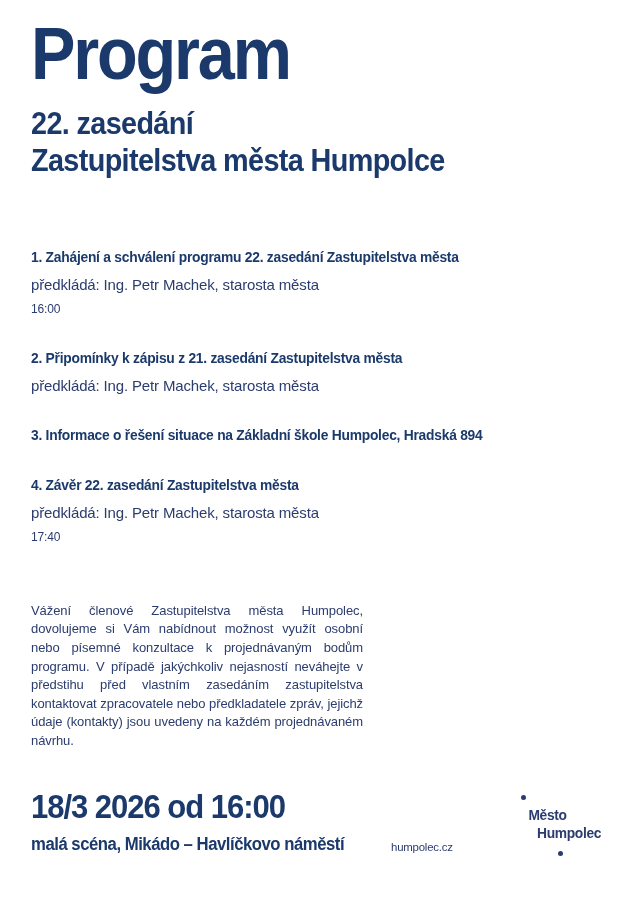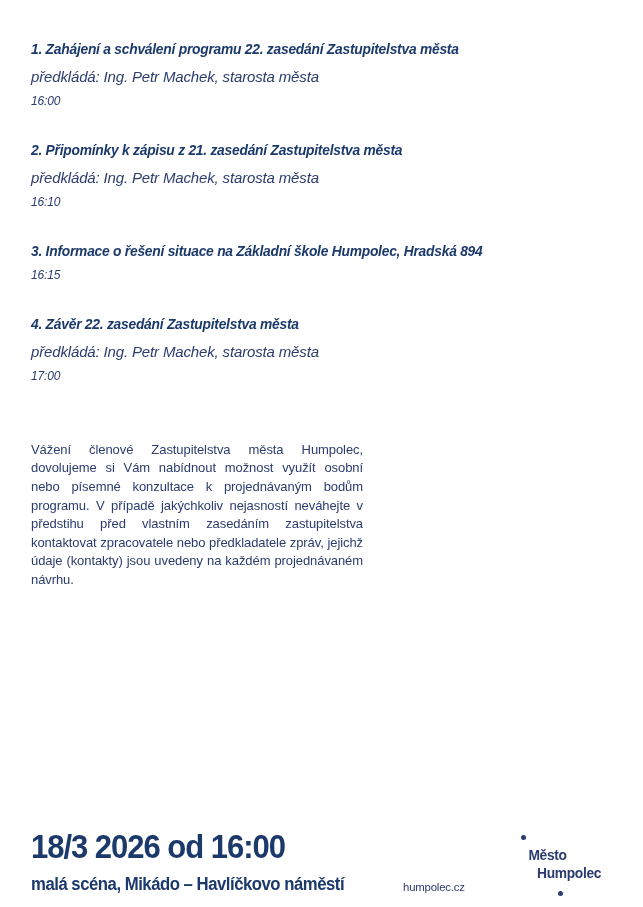--- a/index.html
+++ b/index.html
@@ -47,22 +47,21 @@
     letter-spacing: -0.7px;
     color: #1b3a6b;
     transform: scaleX(0.93);
     transform-origin: left top;
     white-space: nowrap;
   }
   .subtitle-line { display: block; }
 
   
   .program-list {
-    margin-top: 40px;
-    font-style: italic;
+    margin-top: 68px;
   }
   .program-item {
     margin-bottom: 31px;
   }
   .program-item:last-child { margin-bottom: 0; }
 
   .item-title {
     font-size: 14.2px;
     font-weight: 700;
     letter-spacing: -0.26px;
@@ -131,21 +130,21 @@
     line-height: 1.0;
     color: #1b3a6b;
     margin: 13px 0 0 0;
     transform: scaleX(0.95);
     transform-origin: left center;
     white-space: nowrap;
   }
 
   .website {
     position: absolute;
-    left: 372px;
+    left: 360px;
     bottom: 1px;
     font-size: 11.4px;
     font-weight: 400;
     letter-spacing: -0.2px;
     color: #2b3c6e;
   }
 
   
   .logo {
     position: absolute;
@@ -177,44 +176,50 @@
     background: #2b3c6e;
   }
   .logo-dot-top { left: 22px; top: 4px; }
   .logo-dot-bottom { left: 59px; top: 60px; }
 </style>
 </head>
 <body>
 
 <div class="poster">
 
+  <div class="masthead">
+    <h1 class="main-title">Program</h1>
+
+    <div class="subtitle">
+      <span class="subtitle-line">22. zasedání</span>
+      <span class="subtitle-line">Zastupitelstva města Humpolce</span>
+    </div>
+  </div>
 
   <div class="program-list">
 
     <div class="program-item">
       <p class="item-title">1. Zahájení a schválení programu 22. zasedání Zastupitelstva města</p>
       <p class="item-presenter">předkládá: Ing. Petr Machek, starosta města</p>
       <p class="item-time">16:00</p>
     </div>
 
     <div class="program-item">
       <p class="item-title">2. Připomínky k zápisu z 21. zasedání Zastupitelstva města</p>
       <p class="item-presenter">předkládá: Ing. Petr Machek, starosta města</p>
-      <p class="item-time">16:10</p>
     </div>
 
     <div class="program-item">
       <p class="item-title">3. Informace o řešení situace na Základní škole Humpolec, Hradská 894</p>
-      <p class="item-time">16:15</p>
     </div>
 
     <div class="program-item">
       <p class="item-title">4. Závěr 22. zasedání Zastupitelstva města</p>
       <p class="item-presenter">předkládá: Ing. Petr Machek, starosta města</p>
-      <p class="item-time">17:00</p>
+      <p class="item-time">17:40</p>
     </div>
 
   </div>
 
   <p class="note">Vážení členové Zastupitelstva města Humpolec, dovolujeme si Vám nabídnout možnost využít osobní nebo písemné konzultace k projednávaným bodům programu. V případě jakýchkoliv nejasností neváhejte v předstihu před vlastním zasedáním zastupitelstva kontaktovat zpracovatele nebo předkladatele zpráv, jejichž údaje (kontakty) jsou uvedeny na každém projednávaném návrhu.</p>
 
   <div class="footer">
 
     <div class="footer-main">
       <p class="event-date">18/3 2026 od 16:00</p>

